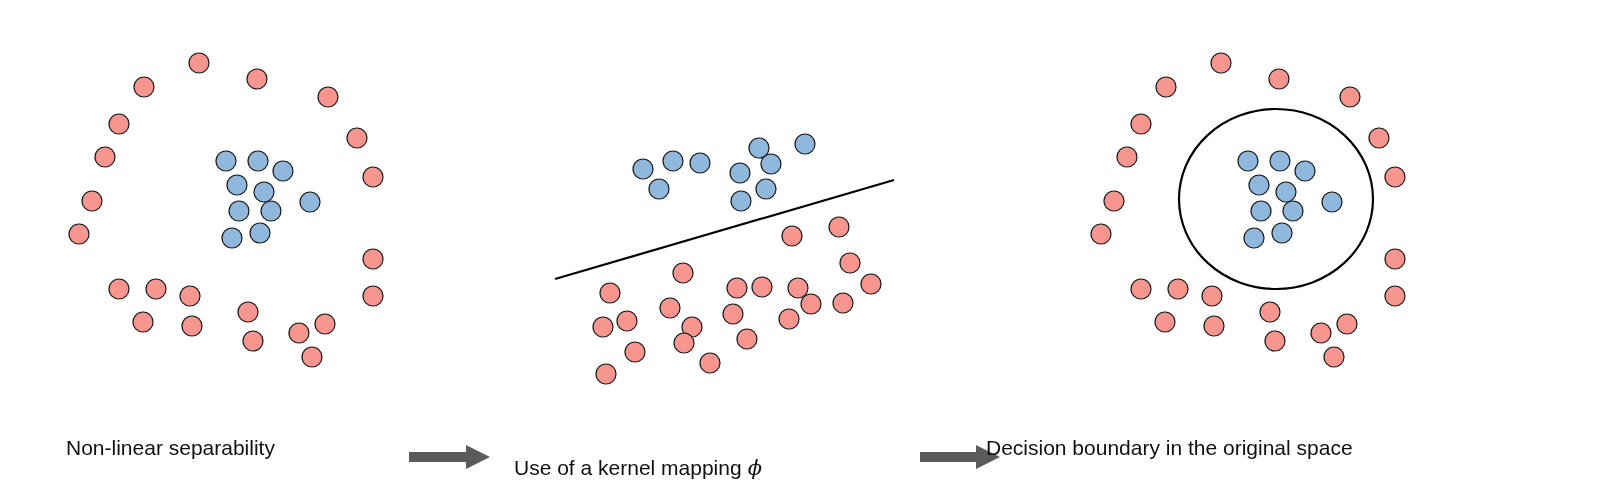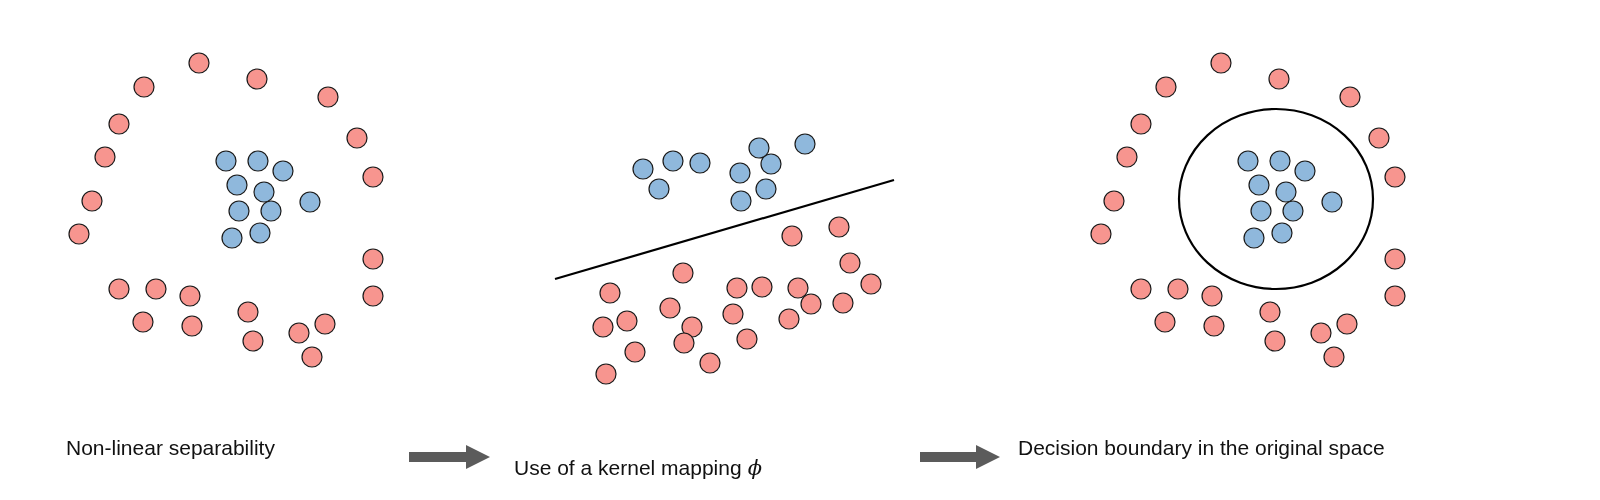--- a/index.html
+++ b/index.html
@@ -134,15 +134,15 @@
 </svg>
 
 <div class="caption" style="left:66px; top:437px;">
   <span>Non-linear separability</span>
 </div>
 
 <div class="caption" style="left:514px; top:437px;margin-top:20px;">
   <span>Use of a kernel mapping</span><span class="phi">ϕ</span>
 </div>
 
-<div class="caption" style="left:1018px; top:437px;">
+<div class="caption" style="left:986px; top:437px;">
   <span>Decision boundary in the original space</span>
 </div>
 
 </body></html>

